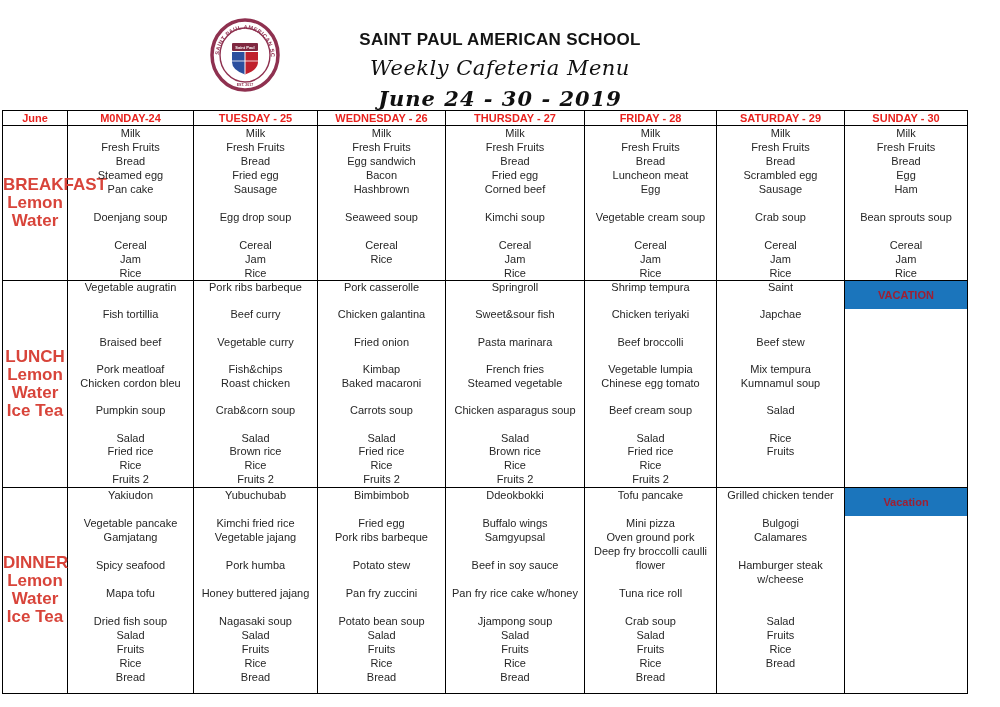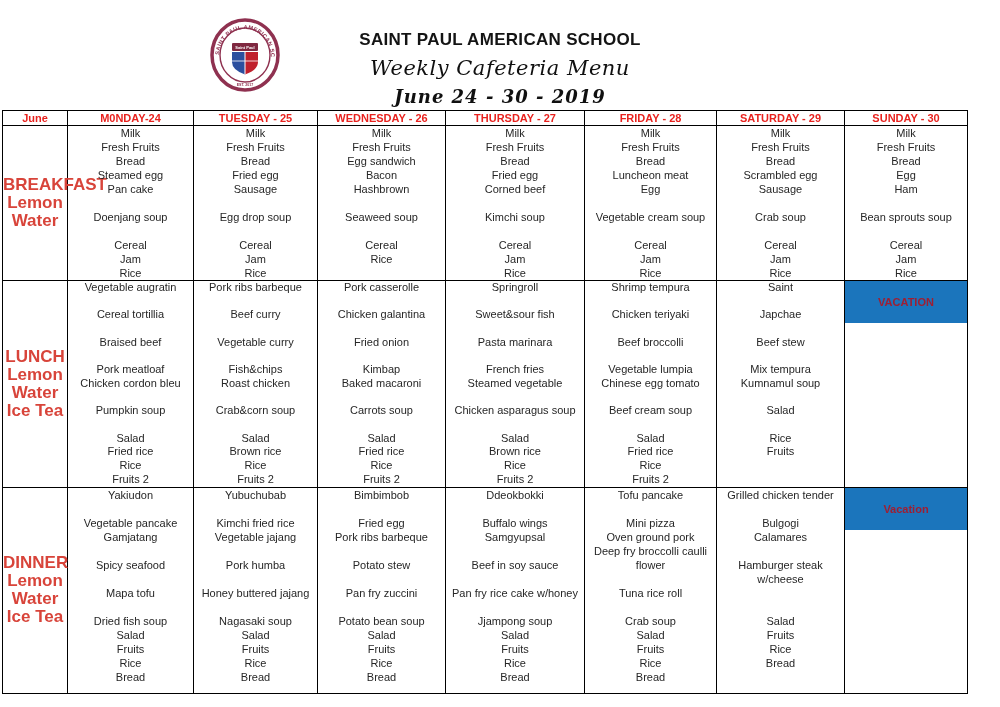--- a/index.html
+++ b/index.html
@@ -6,37 +6,37 @@
   .page{position:relative;width:1000px;height:707px;background:#fff;overflow:hidden;
         font-family:"Liberation Sans",sans-serif;}
   .logo{position:absolute;left:208px;top:16px;}
   .school-name{position:absolute;top:30px;left:0;width:100%;text-align:center;
         font-size:17px;font-weight:bold;color:#141414;letter-spacing:.3px;}
   .menu-title{position:absolute;top:56px;left:0;width:100%;text-align:center;
         font-family:"DejaVu Serif",serif;font-style:italic;font-weight:normal;
         font-size:21px;color:#101010;letter-spacing:.5px;}
   .date-range{position:absolute;top:86px;left:0;width:100%;text-align:center;
         font-family:"DejaVu Serif",serif;font-style:italic;font-weight:bold;
-        font-size:18px;color:#101010;letter-spacing:1px;}
+        font-size:21px;color:#101010;letter-spacing:1px;}
   table.menu{position:absolute;left:2px;top:110px;width:965px;
         border-collapse:collapse;table-layout:fixed;}
   table.menu th,table.menu td{border:1.5px solid #000;padding:0;}
   thead th{height:14px;font-size:11px;font-weight:bold;color:var(--header-red,#e8231f);
         text-align:center;vertical-align:middle;}
   td.label-cell{vertical-align:middle;text-align:center;
         color:var(--label-red,#d8443a);font-weight:bold;font-size:17px;line-height:18px;}
   td.menu-cell{vertical-align:top;padding-top:3px;overflow:hidden;}
   .line{font-size:11px;line-height:14px;min-height:14px;text-align:center;
         color:var(--item-text,#262626);}
   tr.sec-breakfast{height:155px;}
   tr.sec-lunch{height:206px;}
   tr.sec-dinner{height:206px;}
   tr.sec-lunch .line{line-height:13.7px;min-height:13.7px;}
   td.vacation-cell{vertical-align:top;padding:0;}
-  .vacation-bar{height:42px;background:var(--vacation-blue,#1b75bc);
+  .vacation-bar{height:28px;background:var(--vacation-blue,#1b75bc);
         display:flex;align-items:center;justify-content:center;
         font-size:11px;font-weight:bold;color:var(--vacation-text,#9e1f33);}
 </style>
 </head>
 <body>
 
 <div class="page">
 
   <svg class="logo" width="74" height="78" viewBox="0 0 74 78">
     <ellipse cx="37" cy="39" rx="33" ry="35" fill="#ffffff" stroke="#8f3150" stroke-width="3.5"></ellipse>
@@ -186,21 +186,21 @@
         <tr class="sec-lunch">
           <td class="label-cell">
             <div>LUNCH</div>
             <div>Lemon</div>
             <div>Water</div>
             <div>Ice Tea</div>
           </td>
           <td class="menu-cell">
             <div class="line">Vegetable augratin</div>
             <div class="line">&nbsp;</div>
-            <div class="line">Cereal tortillia</div>
+            <div class="line">Fish tortillia</div>
             <div class="line">&nbsp;</div>
             <div class="line">Braised beef</div>
             <div class="line">&nbsp;</div>
             <div class="line">Pork meatloaf</div>
             <div class="line">Chicken cordon bleu</div>
             <div class="line">&nbsp;</div>
             <div class="line">Pumpkin soup</div>
             <div class="line">&nbsp;</div>
             <div class="line">Salad</div>
             <div class="line">Fried rice</div>

